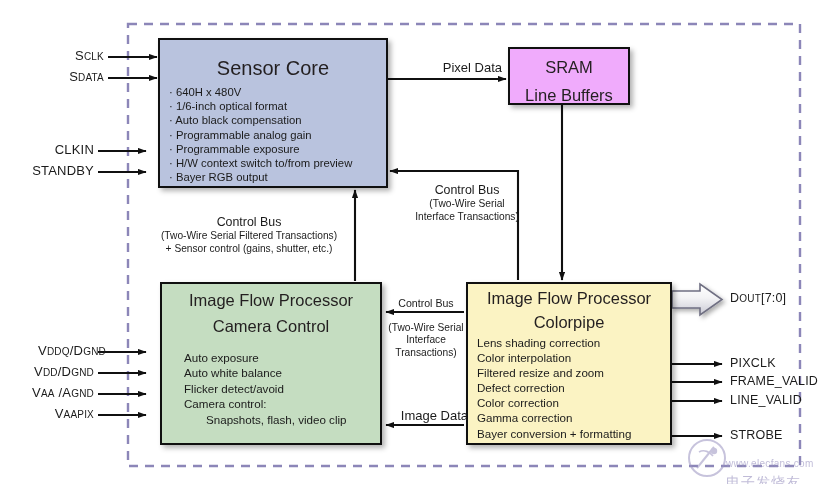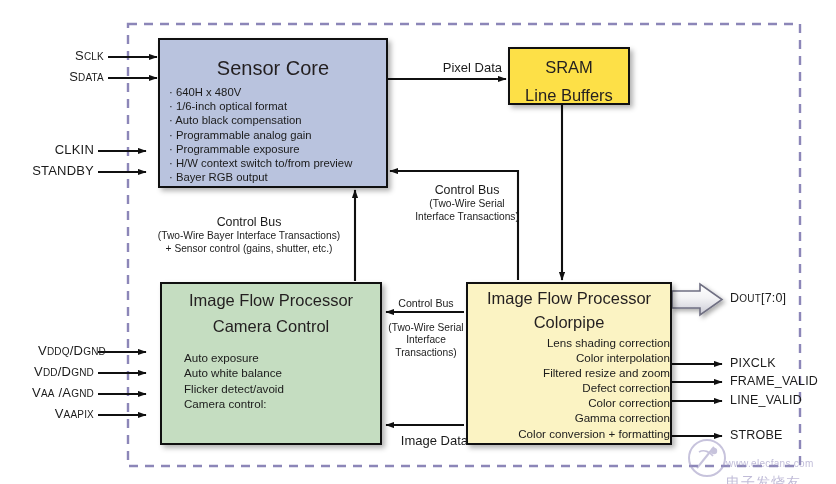--- a/index.html
+++ b/index.html
@@ -41,36 +41,36 @@
     white-space:nowrap;
   }
   #sensor-core{
     left:158px; top:38px; width:230px; height:150px;
     background:#b9c3de;
   }
   #sensor-core .box-title{padding-top:19px;font-size:20px;}
   #sensor-core .box-list{margin:7px 0 0 9px;}
   #sram{
     left:508px; top:47px; width:122px; height:58px;
-    background:#fde047;
+    background:#f0abfc;
   }
   #sram .box-title{padding-top:8px;font-size:16.5px;line-height:20px;}
   #ifp-cam{
     left:160px; top:282px; width:222px; height:163px;
     background:#c5ddc1;
   }
   #ifp-cam .box-title{padding-top:7px;}
   #ifp-cam .box-list{margin:14px 0 0 22px;line-height:15.4px;font-size:11.6px;}
   #ifp-cam .indent{padding-left:22px;}
   #ifp-color{
     left:466px; top:282px; width:206px; height:163px;
     background:#fbf3c3;
   }
   #ifp-color .box-title{padding-top:5px;}
-  #ifp-color .box-list{margin:3px 0 8px 9px;line-height:15.1px;font-size:11.6px;text-align:right;}
+  #ifp-color .box-list{margin:3px 0 8px 9px;line-height:15.1px;font-size:11.6px;}
 
   
   .lbl{
     position:absolute;
     color:#1b1b1b;
     white-space:nowrap;
   }
   .pin{
     font-size:13px;
     letter-spacing:0.2px;
@@ -202,34 +202,35 @@
   </div>
 
   <div class="box" id="ifp-cam">
     <div class="box-title">Image Flow Processor</div>
     <div class="box-title">Camera Control</div>
     <div class="box-list">
       <div>Auto exposure</div>
       <div>Auto white balance</div>
       <div>Flicker detect/avoid</div>
       <div>Camera control:</div>
+      <div class="indent">Snapshots, flash, video clip</div>
     </div>
   </div>
 
   <div class="box" id="ifp-color">
     <div class="box-title">Image Flow Processor</div>
     <div class="box-title">Colorpipe</div>
     <div class="box-list">
       <div>Lens shading correction</div>
       <div>Color interpolation</div>
       <div>Filtered resize and zoom</div>
       <div>Defect correction</div>
       <div>Color correction</div>
       <div>Gamma correction</div>
-      <div>Color conversion + formatting</div>
+      <div>Bayer conversion + formatting</div>
     </div>
   </div>
 
   <div class="lbl pin" style="left:0px;top:48px;width:104px;">
     <span>S</span><span class="sc">CLK</span>
   </div>
   <div class="lbl pin" style="left:0px;top:69px;width:104px;">
     <span>S</span><span class="sc">DATA</span>
   </div>
   <div class="lbl pin" style="left:0px;top:142px;width:94px;">
@@ -257,39 +258,39 @@
   </div>
   <div class="lbl pin-out" style="left:730px;top:356px;">PIXCLK</div>
   <div class="lbl pin-out" style="left:730px;top:374px;">FRAME_VALID</div>
   <div class="lbl pin-out" style="left:730px;top:393px;">LINE_VALID</div>
   <div class="lbl pin-out" style="left:730px;top:428px;">STROBE</div>
 
   <div class="lbl conn-lg" style="left:398px;top:60px;width:104px;">Pixel Data</div>
 
   <div class="lbl conn" style="left:118px;top:216px;width:262px;">
     <div class="big">Control Bus</div>
-    <div class="small">(Two-Wire Bayer Interface Transactions)</div>
+    <div class="small">(Two-Wire Serial Filtered Transactions)</div>
     <div class="small">+ Sensor control (gains, shutter, etc.)</div>
   </div>
 
   <div class="lbl conn" style="left:400px;top:184px;width:134px;">
     <div class="big">Control Bus</div>
     <div class="small">(Two-Wire Serial</div>
     <div class="small">Interface Transactions)</div>
   </div>
 
   <div class="lbl conn" style="left:386px;top:297px;width:80px;">
     <div style="font-size:10.6px;">Control Bus</div>
   </div>
   <div class="lbl conn" style="left:384px;top:322px;width:84px;line-height:12.4px;">
     <div class="small">(Two-Wire Serial</div>
     <div class="small">Interface</div>
     <div class="small">Transactions)</div>
   </div>
 
-  <div class="lbl conn-lg" style="left:384px;top:408px;width:84px;margin-top:25px;">Image Data</div>
+  <div class="lbl conn-lg" style="left:384px;top:408px;width:84px;">Image Data</div>
 
   <div id="watermark">
     <div id="wm-cn">电子发烧友</div>
     <div id="wm-url">www.elecfans.com</div>
   </div>
 
 </div>
 
 </body></html>

